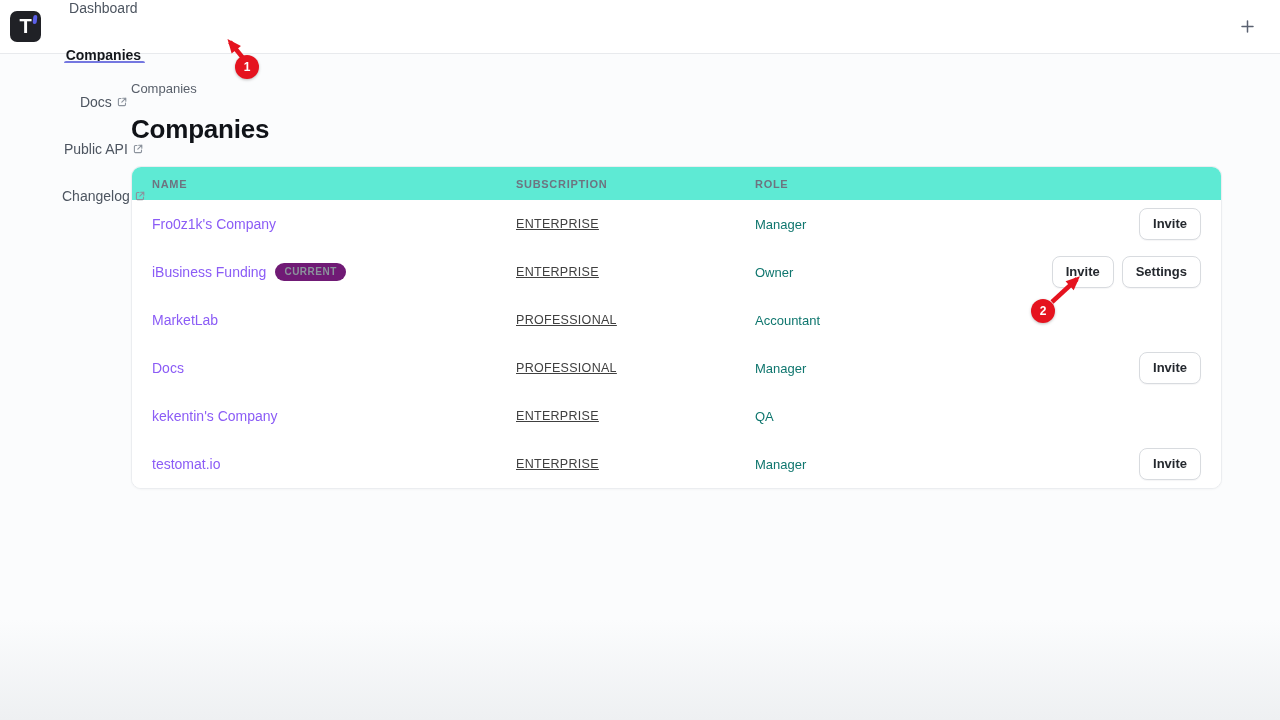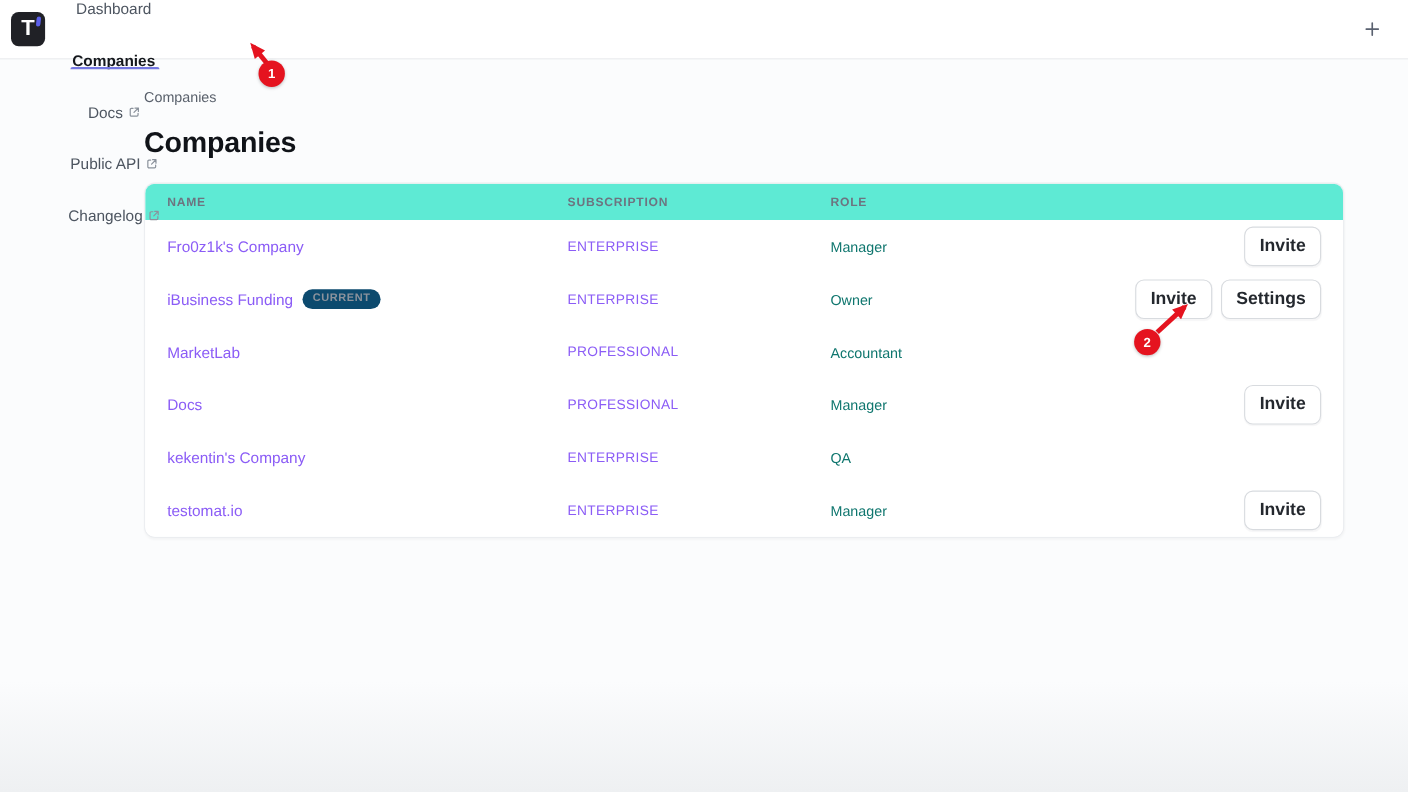--- a/index.html
+++ b/index.html
@@ -124,45 +124,46 @@
   }
   .tbody-row { height: 48px; background: #ffffff; }
   .name-cell { display: flex; align-items: center; gap: 9px; }
   .company-link {
     font-size: 14px;
     color: #8b5cf6;
     text-decoration: none;
     cursor: pointer;
   }
   .badge {
-    background: #0c4a6e;
+    background: #701a75;
     color: #8b929c;
     font-size: 10px;
     font-weight: 600;
     letter-spacing: 0.5px;
     text-transform: uppercase;
     padding: 4px 9px;
     border-radius: 999px;
     line-height: 1;
   }
   .sub-cell {
     font-size: 12.5px;
     letter-spacing: 0.3px;
-    color: #8b5cf6;
+    color: #404040;
     text-transform: uppercase;
+    text-decoration: underline;
   }
   .role-cell { font-size: 13px; color: #0f766e; }
   .actions-cell { display: flex; gap: 8px; justify-content: flex-end; }
   .btn {
     background: #ffffff;
     border: 1px solid #d8dbdf;
     border-radius: 8px;
     padding: 7px 13px;
     font-family: inherit;
-    font-size: 16px;
+    font-size: 13px;
     font-weight: 600;
     color: #24282e;
     cursor: pointer;
     box-shadow: 0 1px 1px rgba(16, 24, 40, 0.04);
     line-height: 1.2;
   }
 
   
   .annotation-layer {
     position: absolute;

